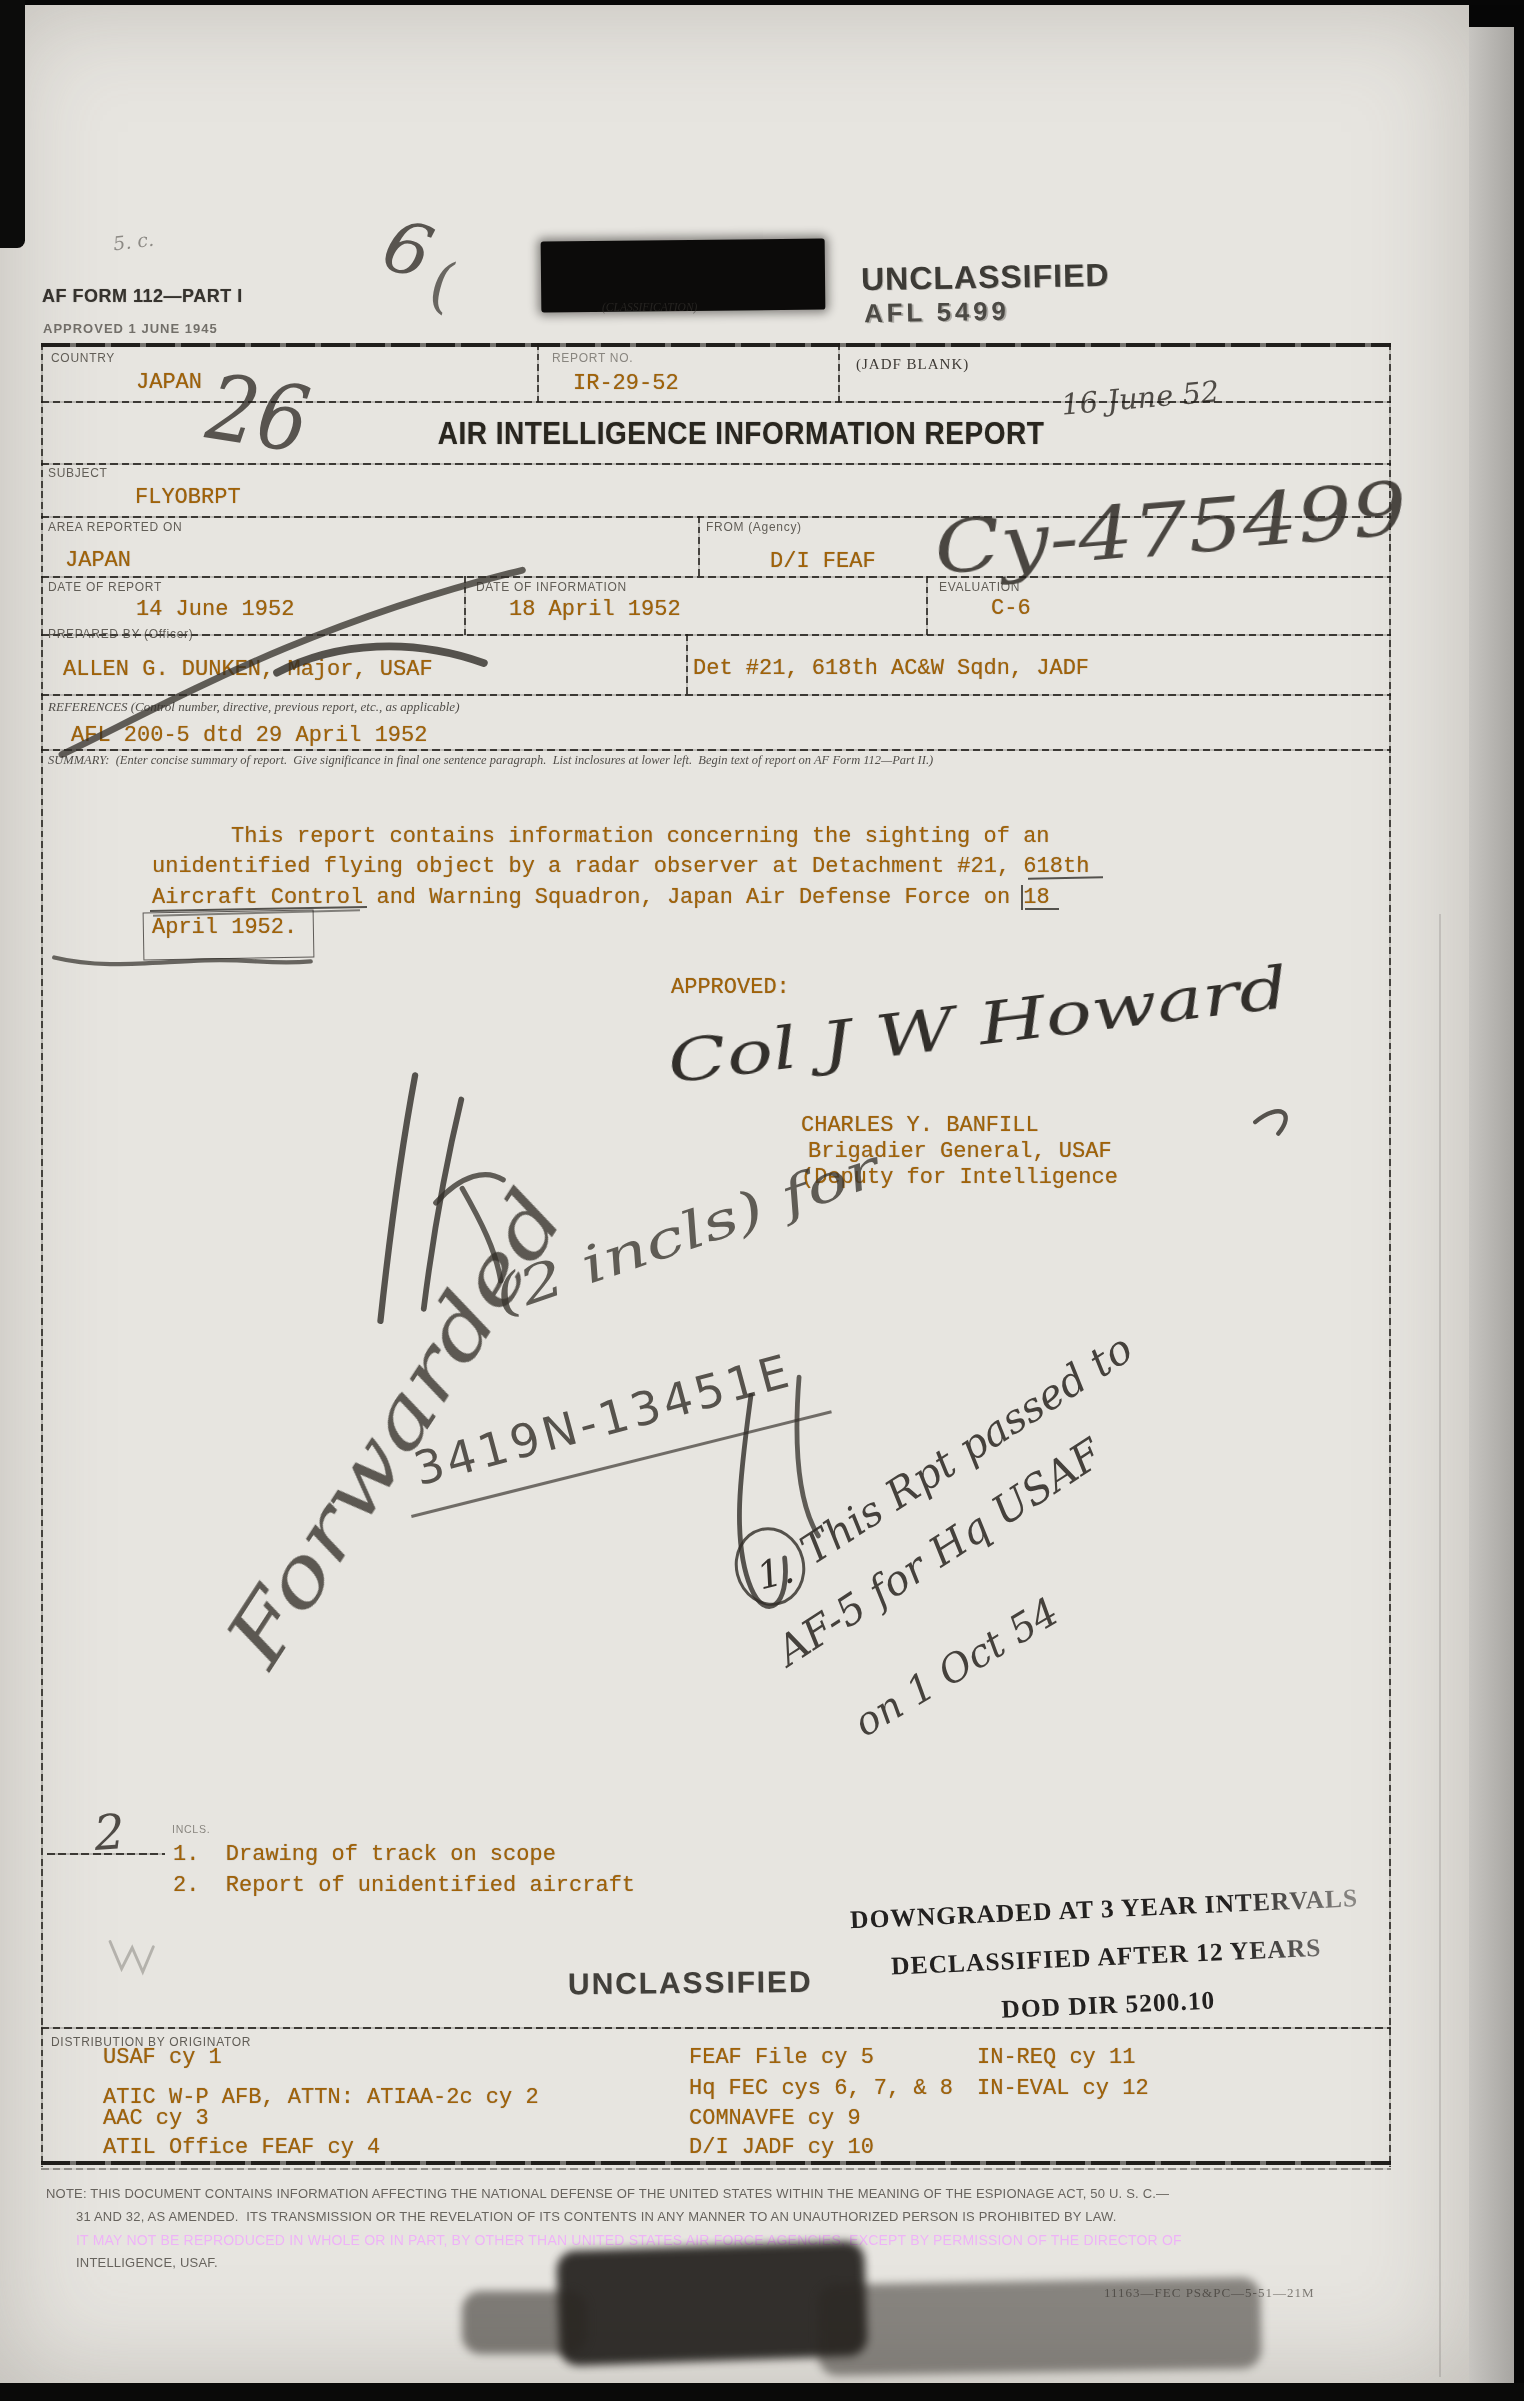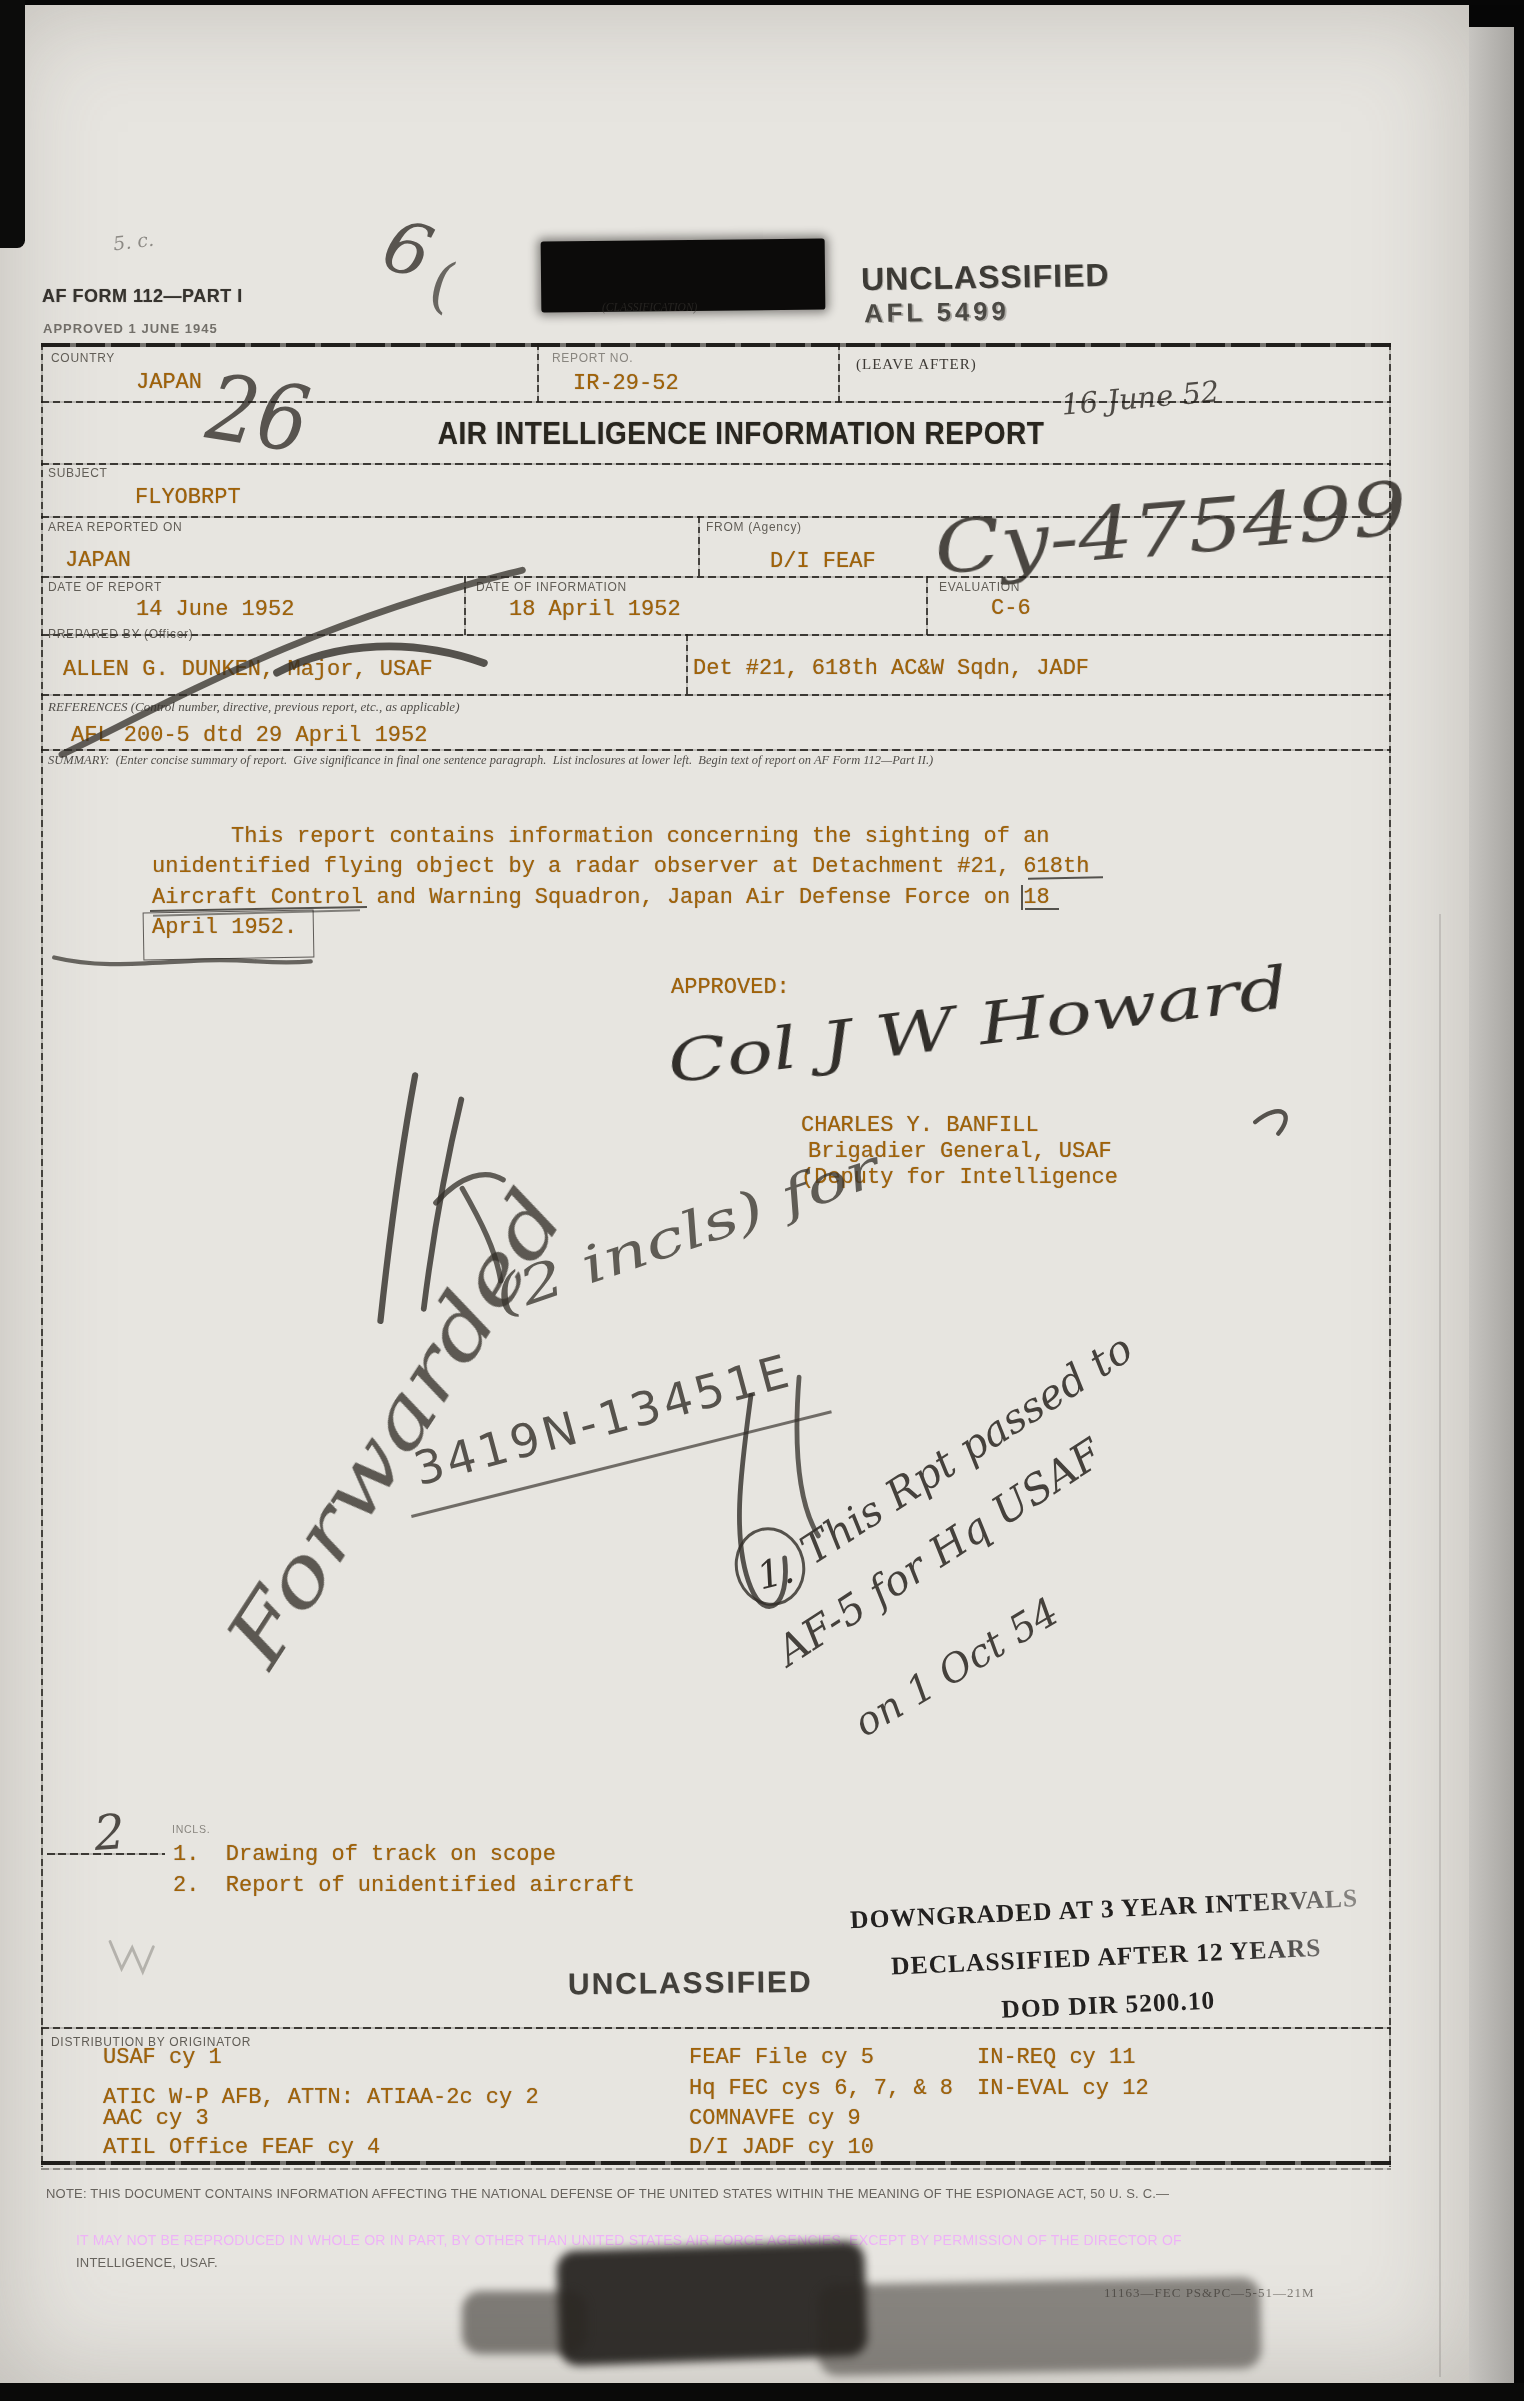--- a/index.html
+++ b/index.html
@@ -61,21 +61,21 @@
   <div class="hline heavy" style="left:41px;top:343px;width:1350px;"></div>
   <div class="vline" style="left:41px;top:343px;height:1824px;"></div>
   <div class="vline" style="left:1389px;top:343px;height:1824px;"></div>
 
   <div class="abs plabel" style="left:51px;top:351px;">COUNTRY</div>
   <div class="abs typed" style="left:136px;top:370px;">JAPAN</div>
   <div class="vline" style="left:537px;top:343px;height:59px;"></div>
   <div class="abs plabel" style="left:552px;top:351px;opacity:.6;">REPORT NO.</div>
   <div class="abs typed" style="left:573px;top:371px;">IR-29-52</div>
   <div class="vline" style="left:838px;top:343px;height:59px;"></div>
-  <div class="abs" style="left:856px;top:356px;font-family:'Liberation Serif',serif;font-size:15px;color:#3e3a35;letter-spacing:1px;">(LEAVE AFTER)</div>
+  <div class="abs" style="left:856px;top:356px;font-family:'Liberation Serif',serif;font-size:15px;color:#3e3a35;letter-spacing:1px;">(JADF BLANK)</div>
   <div class="abs hand" style="left:1061px;top:381px;font-size:29px;transform:rotate(-5deg);opacity:.85;">16 June 52</div>
   <div class="hline" style="left:41px;top:401px;width:1350px;"></div>
 
   <div class="abs" style="left:433px;top:416px;width:616px;text-align:center;font-family:'Liberation Sans',sans-serif;font-weight:bold;font-size:28px;color:#29261f;letter-spacing:0.5px;transform:scaleY(1.12);transform-origin:0 0;text-shadow:0 0 1px rgba(35,32,28,.5);white-space:pre;">AIR INTELLIGENCE INFORMATION REPORT</div>
   <div class="hline" style="left:41px;top:463px;width:1350px;"></div>
 
   <div class="abs plabel" style="left:48px;top:466px;">SUBJECT</div>
   <div class="abs typed" style="left:135px;top:485px;">FLYOBRPT</div>
   <div class="hline" style="left:41px;top:516px;width:1350px;"></div>
 
@@ -163,20 +163,21 @@
   <div class="abs typed" style="left:689px;top:2045px;">FEAF File cy 5</div>
   <div class="abs typed" style="left:689px;top:2076px;">Hq FEC cys 6, 7, &amp; 8</div>
   <div class="abs typed" style="left:689px;top:2106px;">COMNAVFE cy 9</div>
   <div class="abs typed" style="left:689px;top:2135px;">D/I JADF cy 10</div>
   <div class="abs typed" style="left:977px;top:2045px;">IN-REQ cy 11</div>
   <div class="abs typed" style="left:977px;top:2076px;">IN-EVAL cy 12</div>
   <div class="hline heavy" style="left:41px;top:2161px;width:1350px;"></div>
   <div class="hline" style="left:41px;top:2168px;width:1350px;opacity:.5;"></div>
 
   <div class="abs" style="left:46px;top:2186px;font-family:'Liberation Sans',sans-serif;font-size:13px;color:#514d47;letter-spacing:0.2px;opacity:.85;white-space:pre;">NOTE: THIS DOCUMENT CONTAINS INFORMATION AFFECTING THE NATIONAL DEFENSE OF THE UNITED STATES WITHIN THE MEANING OF THE ESPIONAGE ACT, 50 U. S. C.—</div>
+  <div class="abs" style="left:76px;top:2209px;font-family:'Liberation Sans',sans-serif;font-size:13px;color:#514d47;letter-spacing:0.2px;opacity:.85;white-space:pre;">31 AND 32, AS AMENDED.  ITS TRANSMISSION OR THE REVELATION OF ITS CONTENTS IN ANY MANNER TO AN UNAUTHORIZED PERSON IS PROHIBITED BY LAW.</div>
   <div class="abs" style="left:76px;top:2232px;font-family:'Liberation Sans',sans-serif;font-size:14px;color:#f0abfc;letter-spacing:0.2px;opacity:.85;white-space:pre;">IT MAY NOT BE REPRODUCED IN WHOLE OR IN PART, BY OTHER THAN UNITED STATES AIR FORCE AGENCIES, EXCEPT BY PERMISSION OF THE DIRECTOR OF</div>
   <div class="abs" style="left:76px;top:2255px;font-family:'Liberation Sans',sans-serif;font-size:13px;color:#514d47;letter-spacing:0.2px;opacity:.85;white-space:pre;">INTELLIGENCE, USAF.</div>
   <div class="abs" style="left:1104px;top:2285px;font-family:'Liberation Serif',serif;font-size:13px;color:#5b5751;letter-spacing:1px;opacity:.75;">11163—FEC PS&amp;PC—5-51—21M</div>
 
   <div class="smudge" style="left:558px;top:2246px;width:308px;height:115px;background:#1a1714;opacity:.88;transform:rotate(-2deg);"></div>
   <div class="smudge" style="left:818px;top:2281px;width:443px;height:91px;background:#2a2621;opacity:.5;transform:rotate(-1deg);"></div>
   <div class="smudge" style="left:462px;top:2291px;width:125px;height:63px;background:#2a2621;opacity:.55;"></div>
 
   <svg class="scrawl" width="1525" height="2401" viewBox="0 0 3168 4990">
     <g fill="none" stroke="#312d28" stroke-linecap="round">

